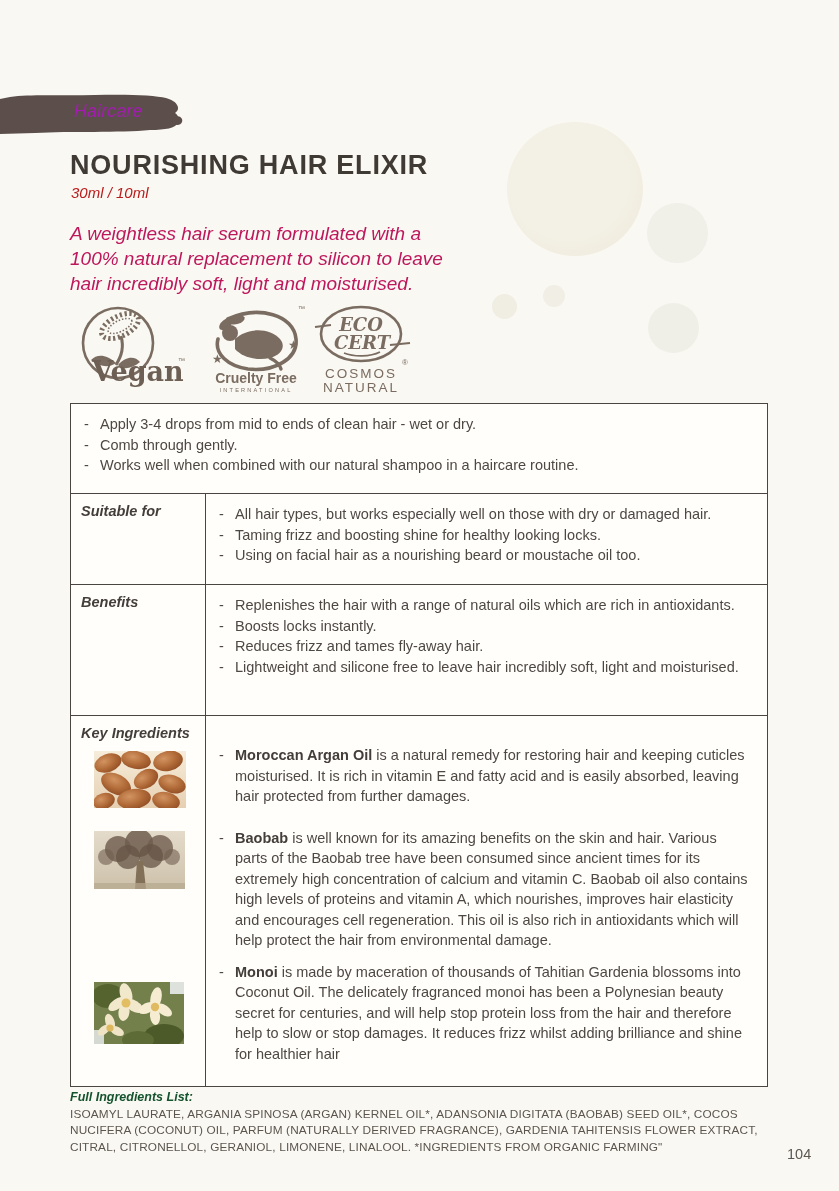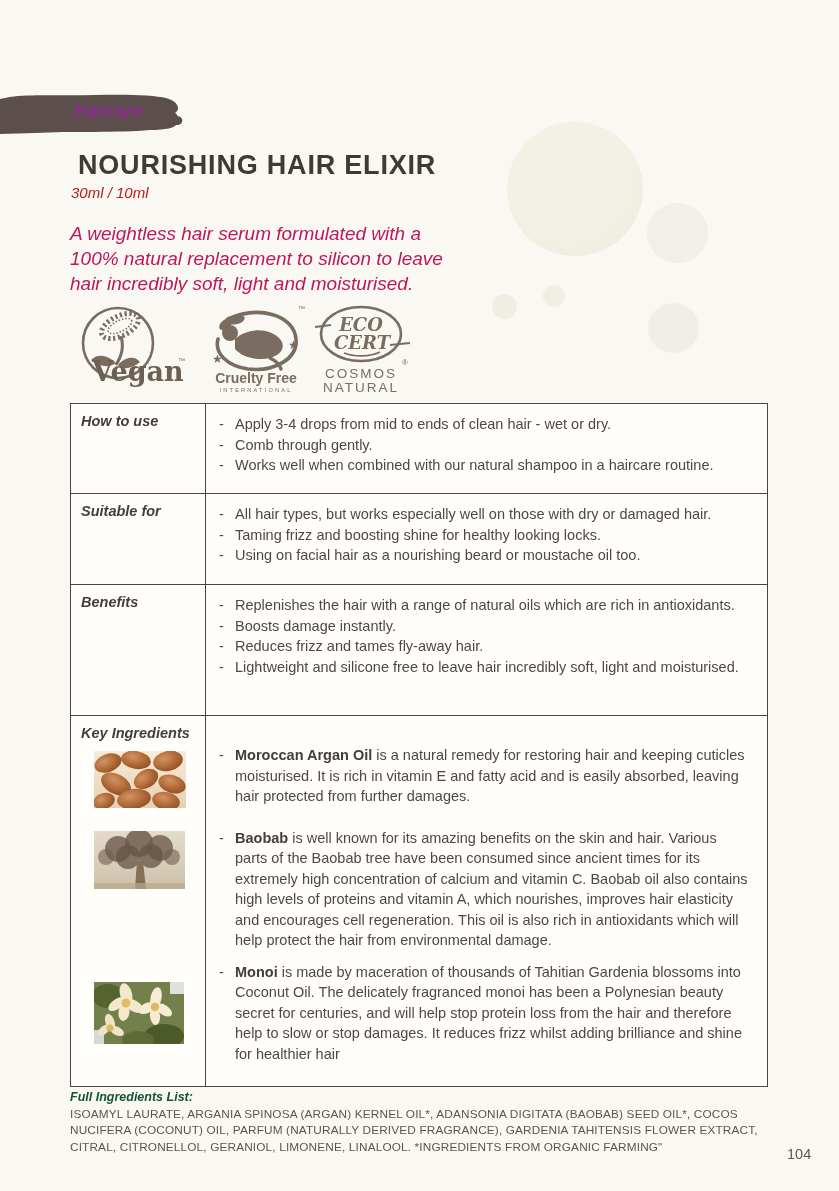--- a/index.html
+++ b/index.html
@@ -17,21 +17,21 @@
   .drop-3 { left:492px; top:294px; width:25px; height:25px; background:#f0ede3; }
   .drop-4 { left:543px; top:285px; width:22px; height:22px; background:#f1eee6; }
   .drop-5 { left:648px; top:303px; width:51px; height:50px; background:#f0efe7; }
 
   
   .tag { position:absolute; left:0; top:92px; width:184px; height:44px; }
   .tag svg { position:absolute; left:0; top:0; }
   .tag-label { position:absolute; left:74px; top:9px; font-style:italic;
     font-size:17.5px; color:#a21caf; letter-spacing:.3px; }
 
-  .title { position:absolute; left:78px; top:150px; font-size:27px;
+  .title { position:absolute; left:70px; top:150px; font-size:27px;
     font-weight:bold; letter-spacing:.8px; color:#403a35; }
   .sizes { position:absolute; left:71px; top:184px; font-style:italic;
     font-size:15px; color:#b91c1c; }
   .description { position:absolute; left:70px; top:221px; width:400px;
     font-style:italic; font-size:19px; line-height:25px; color:#be185d; }
 
   
   .logos { position:absolute; left:66px; top:303px; width:360px; height:95px; }
   .logo { position:absolute; top:0; }
   .logo-vegan { left:0; }
@@ -128,21 +128,20 @@
       <text x="48" y="46" text-anchor="middle" font-family="DejaVu Serif, serif" font-style="italic" font-weight="bold" font-size="18" fill="#7a6c60">CERT</text>
       <text x="88" y="62" font-size="8" fill="#7a6c60">®</text>
       <text x="47" y="75" text-anchor="middle" font-size="13.5" letter-spacing="2" fill="#7a6c60">COSMOS</text>
       <text x="47" y="89" text-anchor="middle" font-size="13.5" letter-spacing="2" fill="#7a6c60">NATURAL</text>
     </svg>
   </div>
 
   <div class="info-table">
 
     <div class="row row-how">
-      <div class="cell-label">How to use</div>
       <div class="cell-content">
         <ul class="bullets">
           <li>Apply 3-4 drops from mid to ends of clean hair - wet or dry.</li>
           <li>Comb through gently.</li>
           <li>Works well when combined with our natural shampoo in a haircare routine.</li>
         </ul>
       </div>
     </div>
 
     <div class="row row-suitable">
@@ -154,21 +153,21 @@
           <li>Using on facial hair as a nourishing beard or moustache oil too.</li>
         </ul>
       </div>
     </div>
 
     <div class="row row-benefits">
       <div class="cell-label">Benefits</div>
       <div class="cell-content">
         <ul class="bullets">
           <li>Replenishes the hair with a range of natural oils which are rich in antioxidants.</li>
-          <li>Boosts damage instantly.</li>
+          <li>Boosts locks instantly.</li>
           <li>Reduces frizz and tames fly-away hair.</li>
           <li>Lightweight and silicone free to leave hair incredibly soft, light and moisturised.</li>
         </ul>
       </div>
     </div>
 
     <div class="row row-key">
       <div class="cell-label">Key Ingredients</div>
 
       <svg class="photo photo-argan" width="92" height="57" viewBox="0 0 92 57">

